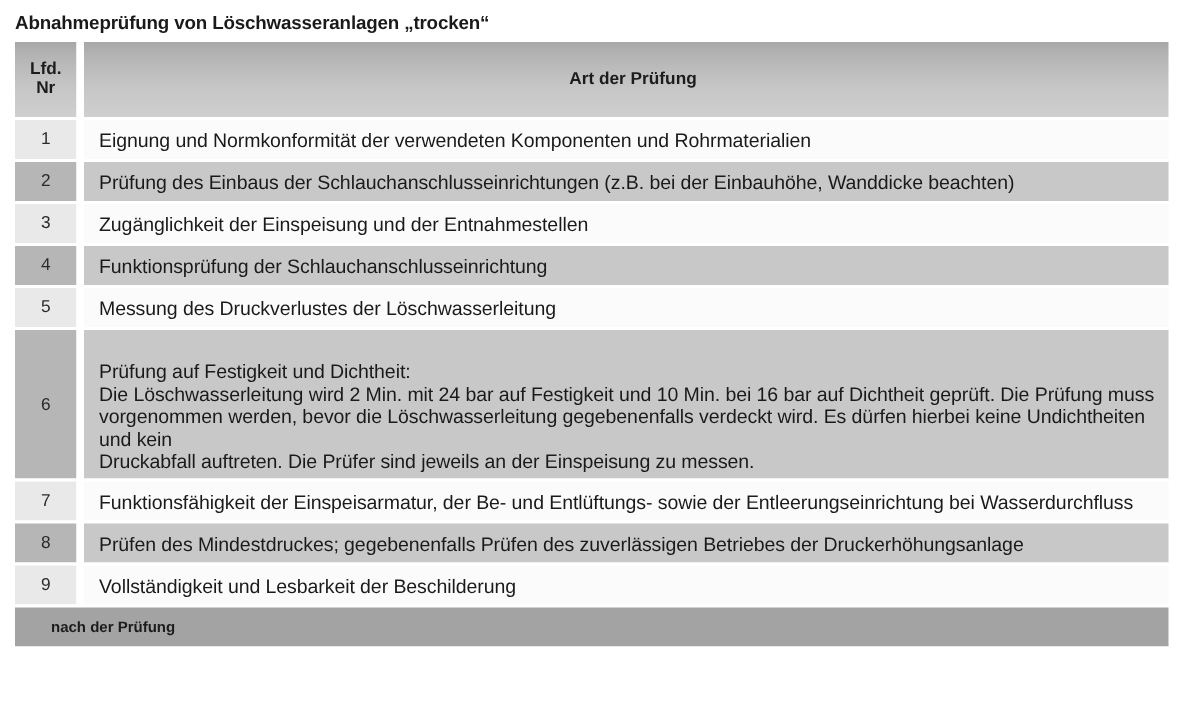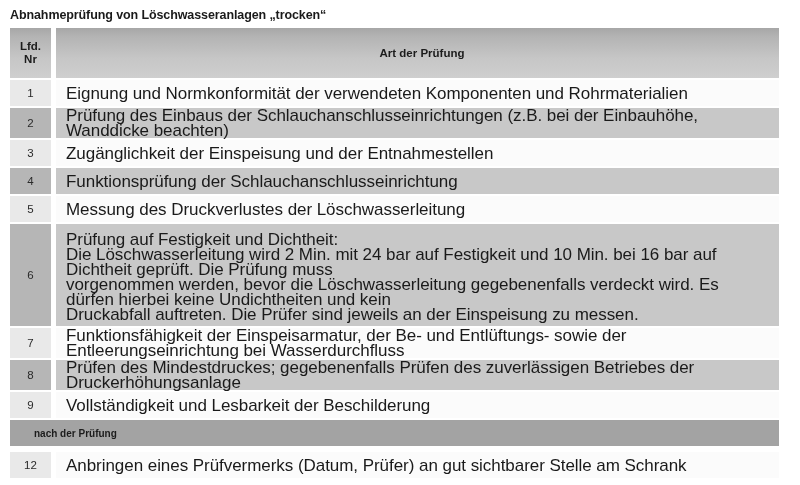--- a/index.html
+++ b/index.html
@@ -86,41 +86,41 @@
     vertical-align: middle;
     padding: 0;
     box-sizing: border-box;
   }
   .c-gap {
     width: 5px;
     background: #ffffff;
     padding: 0;
   }
   .c-txt {
-    font-size: 17px;
+    font-size: 13px;
     color: #1a1a1a;
     vertical-align: middle;
     padding: 0 8px 0 10px;
     line-height: 15px;
     letter-spacing: -0.05px;
   }
 
   
   tr.shade-light .c-num { background: #e9e9e9; }
   tr.shade-light .c-txt { background: #fbfbfb; }
 
   tr.shade-dark .c-num { background: #b6b6b6; }
   tr.shade-dark .c-txt { background: #c8c8c8; }
 
   
   tr.r-std .c-num, tr.r-std .c-txt { height: 26px; }
 
   
   tr.r-tall .c-num, tr.r-tall .c-txt { height: 72px; }
-  tr.r-tall .c-txt { padding-top: 8px; padding-bottom: 4px; }
+  tr.r-tall .c-txt { padding-top: 20px; padding-bottom: 4px; }
 
   
   tr.sep td { height: 2px; padding: 0; background: #ffffff; font-size: 0; line-height: 0; }
 
   
   .sect-band {
     background: #a3a3a3;
     font-weight: bold;
     font-size: 10px;
     color: #1c1c1c;
@@ -250,23 +250,18 @@
       <tbody id="tbody-after">
           <tr class="sep">
             <td colspan="3"></td>
           </tr>
           <tr class="sep">
             <td colspan="3"></td>
           </tr>
           <tr class="sep">
             <td colspan="3"></td>
           </tr>
-          <tr class="r-std shade-light">
-            <td class="c-num">12</td>
-            <td class="c-gap"></td>
-            <td class="c-txt">Anbringen eines Prüfvermerks (Datum, Prüfer) an gut sichtbarer Stelle am Schrank</td>
-          </tr>
         </tbody>
 
     </table>
   </div>
 
 </div>
 
 </body></html>

